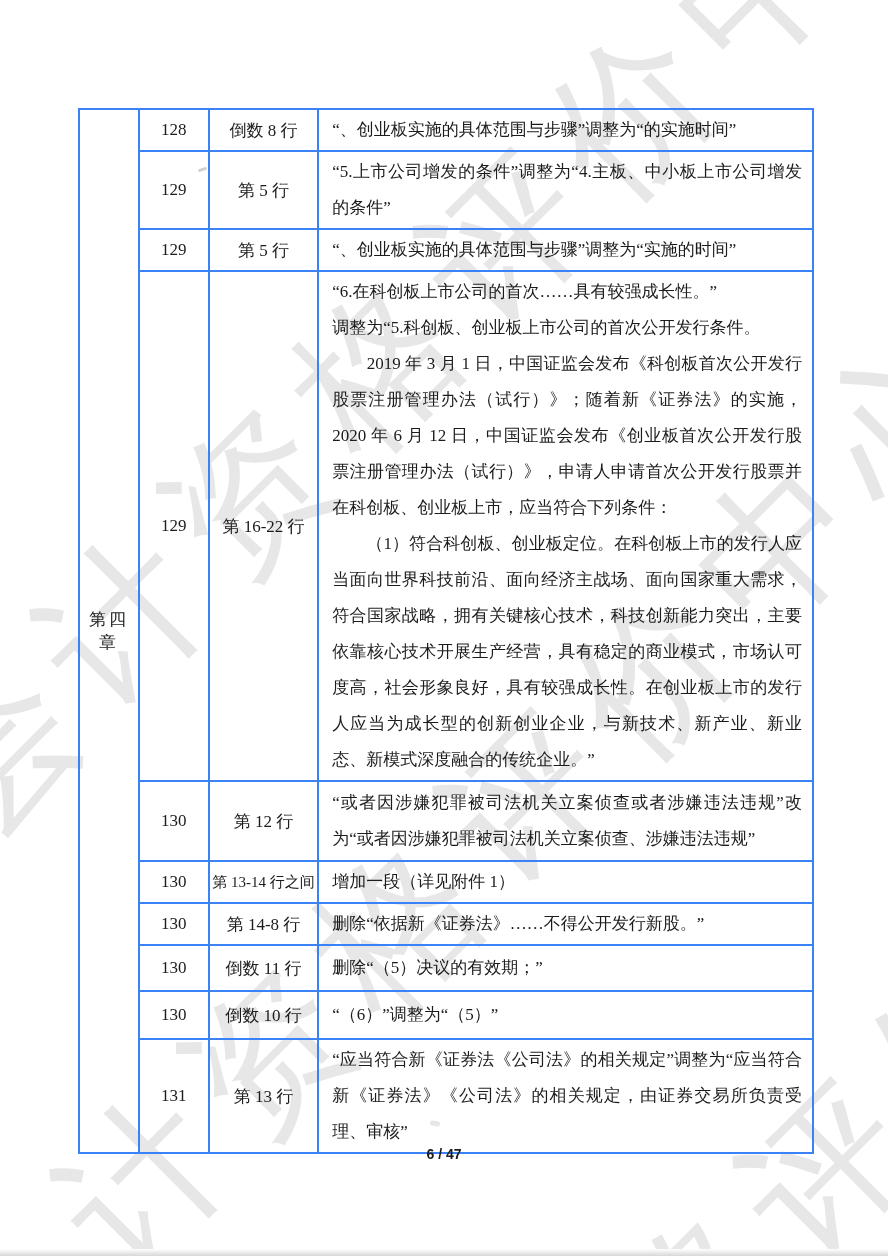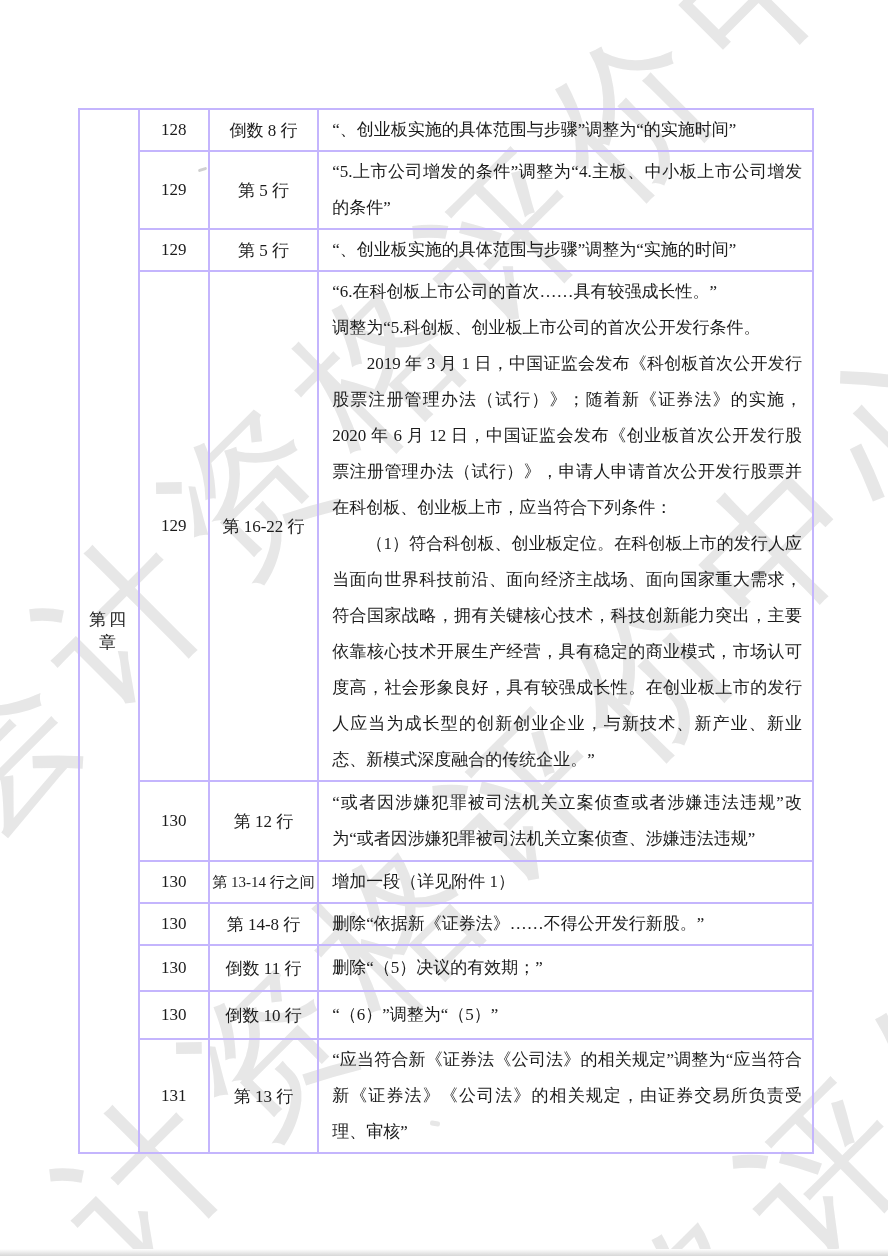--- a/index.html
+++ b/index.html
@@ -35,21 +35,21 @@
   table.rev {
     position: absolute;
     left: 78px;
     top: 108px;
     width: 736px;
     border-collapse: collapse;
     table-layout: fixed;
     z-index: 1;
   }
   table.rev td {
-    border: 2px solid #c4b5fd;
+    border: 2px solid #3b82f6;
     font-size: 17px;
     vertical-align: middle;
     background: transparent;
   }
   td.chapter-col { width: 58px;  text-align: center; letter-spacing: 3px; }
   td.page-col    { width: 68px;  text-align: center; }
   td.line-col    { width: 106px; text-align: center; }
   td.line-col.small { font-size: 15px; }
   td.content-col {
     width: 480px;
@@ -169,15 +169,16 @@
       <td class="content-col">
         <div class="para">“应当符合新《证券法《公司法》的相关规定”调整为“应当符合新《证券法》《公司法》的相关规定，由证券交易所负责受理、审核”</div>
       </td>
     </tr>
   </tbody>
     </table>
 
   <div class="artifact artifact-sup"></div>
   <div class="artifact artifact-footer"></div>
 
+  <div class="footer">6 / 47</div>
 
   <div class="page-edge"></div>
 </div>
 
 </body></html>

